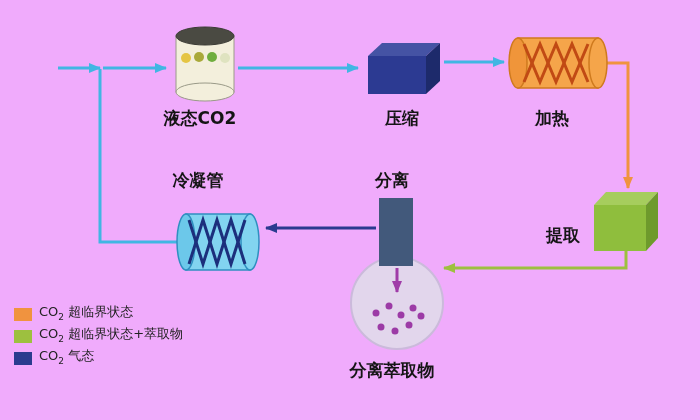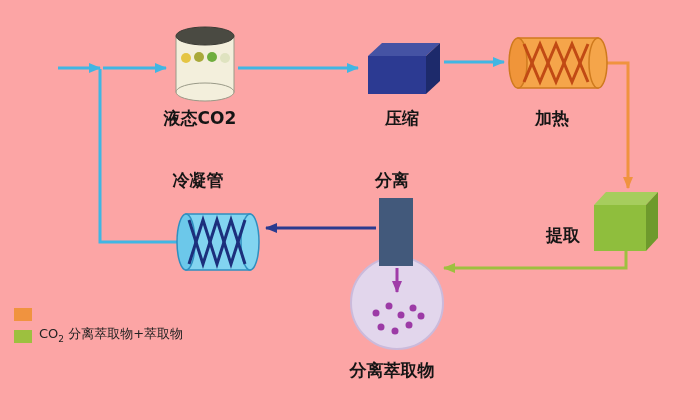--- a/index.html
+++ b/index.html
@@ -1,16 +1,16 @@
 <!DOCTYPE html>
 <html><head>
 <meta charset="utf-8">
 <style>
   html,body{margin:0;padding:0;background:#ffffff;}
-  #stage{position:relative;width:700px;height:420px;background:#fca5a5;overflow:hidden;
+  #stage{position:relative;width:700px;height:420px;background:#f0abfc;overflow:hidden;
          font-family:"DejaVu Sans","Liberation Sans",sans-serif;}
   svg{position:absolute;left:0;top:0;}
   svg text{font-family:"DejaVu Sans","Liberation Sans",sans-serif;font-size:17px;font-weight:600;fill:#151515;}
   .legend{position:absolute;left:14px;top:307px;}
   .legend-row{display:flex;align-items:center;margin-bottom:7px;height:15px;}
   .swatch{display:inline-block;width:18px;height:13px;margin-right:7px;flex:0 0 auto;}
   .legend-text{font-size:13px;color:#222;white-space:nowrap;line-height:15px;}
   .legend-text sub{font-size:9px;}
 </style>
 </head>
@@ -104,20 +104,25 @@
       <ellipse cx="186" cy="242" rx="9" ry="28" fill="#6cc8ea" stroke="#2f8fc0" stroke-width="1.5"></ellipse>
       <polyline points="189,220 203,264 217,220 231,264 245,220" fill="none" stroke="#1c2f7c" stroke-width="3"></polyline>
       <polyline points="189,264 203,220 217,264 231,220 245,264" fill="none" stroke="#1c2f7c" stroke-width="3"></polyline>
     </g>
     <text x="198" y="186" text-anchor="middle">冷凝管</text>
   </svg>
 
   <div class="legend">
     <div class="legend-row">
       <span class="swatch" style="background: rgb(240, 147, 63);"></span>
+      <span class="legend-text"><span>CO</span><sub>2</sub>&nbsp;<span>超临界状态</span></span>
     </div>
     <div class="legend-row">
       <span class="swatch" style="background: rgb(157, 192, 63);"></span>
-      <span class="legend-text"><span>CO</span><sub>2</sub>&nbsp;<span>分离萃取物+萃取物</span></span>
+      <span class="legend-text"><span>CO</span><sub>2</sub>&nbsp;<span>超临界状态+萃取物</span></span>
+    </div>
+    <div class="legend-row">
+      <span class="swatch" style="background: rgb(42, 59, 143);"></span>
+      <span class="legend-text"><span>CO</span><sub>2</sub>&nbsp;<span>气态</span></span>
     </div>
   </div>
 
 </div>
 
 </body></html>

